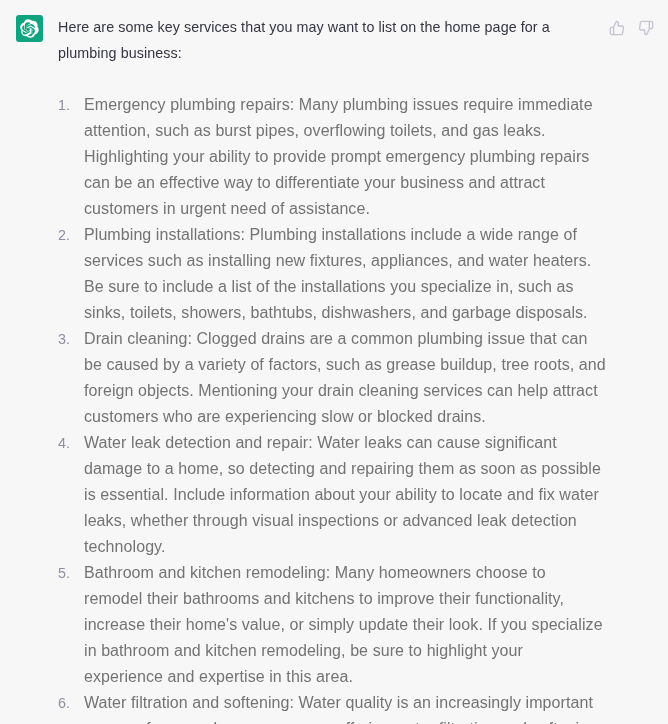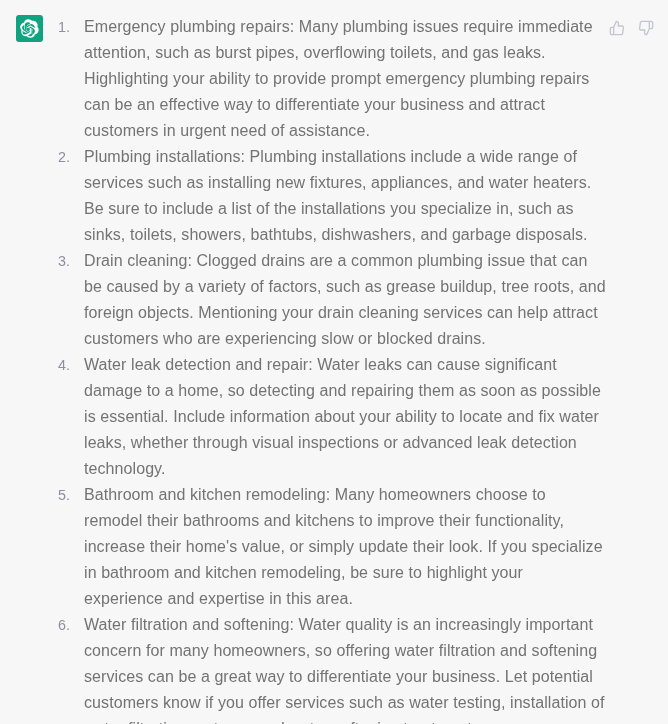--- a/index.html
+++ b/index.html
@@ -126,20 +126,21 @@
       <span>
         <svg width="19" height="19" viewBox="0 0 41 41" fill="none" xmlns="http://www.w3.org/2000/svg">
           <path d="M37.532 16.87a9.963 9.963 0 0 0-.856-8.184 10.078 10.078 0 0 0-10.855-4.835A9.964 9.964 0 0 0 18.306.5a10.079 10.079 0 0 0-9.614 6.977 9.967 9.967 0 0 0-6.664 4.834 10.08 10.08 0 0 0 1.24 11.817 9.965 9.965 0 0 0 .856 8.185 10.079 10.079 0 0 0 10.855 4.835 9.965 9.965 0 0 0 7.516 3.35 10.078 10.078 0 0 0 9.617-6.981 9.967 9.967 0 0 0 6.663-4.834 10.08 10.08 0 0 0-1.243-11.813ZM22.498 37.886a7.474 7.474 0 0 1-4.799-1.735c.061-.33.143-.657.246-.979l6.411-3.702a1.04 1.04 0 0 0 .526-.911V21.59l2.71 1.566a.096.096 0 0 1 .053.075v7.485a7.507 7.507 0 0 1-7.147 7.17Zm-16.105-6.88a7.474 7.474 0 0 1-.894-5.023c.06.036.162.099.237.141l6.41 3.702a1.042 1.042 0 0 0 1.052 0l7.826-4.518v3.132a.096.096 0 0 1-.038.083l-6.48 3.741a7.508 7.508 0 0 1-10.24-2.735l.127.477Zm-1.69-14.02a7.469 7.469 0 0 1 3.9-3.28v7.618a1.04 1.04 0 0 0 .525.91l7.825 4.519-2.711 1.566a.096.096 0 0 1-.09.008l-6.48-3.742a7.508 7.508 0 0 1-2.97-7.6Zm22.263 5.178-7.826-4.52 2.711-1.564a.096.096 0 0 1 .092-.008l6.48 3.739a7.5 7.5 0 0 1-1.158 13.528v-7.618a1.04 1.04 0 0 0-.521-.91l.222-.647Zm2.697-4.06a11.2 11.2 0 0 0-.237-.142l-6.41-3.702a1.042 1.042 0 0 0-1.053 0l-7.825 4.52v-3.133a.096.096 0 0 1 .038-.083l6.48-3.738a7.5 7.5 0 0 1 11.14 7.765l-2.133-1.487Zm-16.95 5.582-2.712-1.566a.094.094 0 0 1-.052-.075v-7.486a7.499 7.499 0 0 1 12.293-5.756c-.61.33-.167.652-.27.974l-6.41 3.702a1.04 1.04 0 0 0-.526.91l-.004 9.297h-.319Zm1.471-3.176 3.485-2.012 3.486 2.011v4.023l-3.486 2.012-3.485-2.012v-4.022Z" fill="#ffffff"></path>
         </svg>
       </span>
     </div>
   </div>
 
   <div class="content-col">
 
+    <p class="para intro">Here are some key services that you may want to list on the home page for a plumbing business:</p>
 
     <ol class="service-list">
       <li>Emergency plumbing repairs: Many plumbing issues require immediate attention, such as burst pipes, overflowing toilets, and gas leaks. Highlighting your ability to provide prompt emergency plumbing repairs can be an effective way to differentiate your business and attract customers in urgent need of assistance.</li>
       <li>Plumbing installations: Plumbing installations include a wide range of services such as installing new fixtures, appliances, and water heaters. Be sure to include a list of the installations you specialize in, such as sinks, toilets, showers, bathtubs, dishwashers, and garbage disposals.</li>
       <li>Drain cleaning: Clogged drains are a common plumbing issue that can be caused by a variety of factors, such as grease buildup, tree roots, and foreign objects. Mentioning your drain cleaning services can help attract customers who are experiencing slow or blocked drains.</li>
       <li>Water leak detection and repair: Water leaks can cause significant damage to a home, so detecting and repairing them as soon as possible is essential. Include information about your ability to locate and fix water leaks, whether through visual inspections or advanced leak detection technology.</li>
       <li>Bathroom and kitchen remodeling: Many homeowners choose to remodel their bathrooms and kitchens to improve their functionality, increase their home's value, or simply update their look. If you specialize in bathroom and kitchen remodeling, be sure to highlight your experience and expertise in this area.</li>
       <li>Water filtration and softening: Water quality is an increasingly important concern for many homeowners, so offering water filtration and softening services can be a great way to differentiate your business. Let potential customers know if you offer services such as water testing, installation of water filtration systems, and water softening treatments.</li>
     </ol>
 

